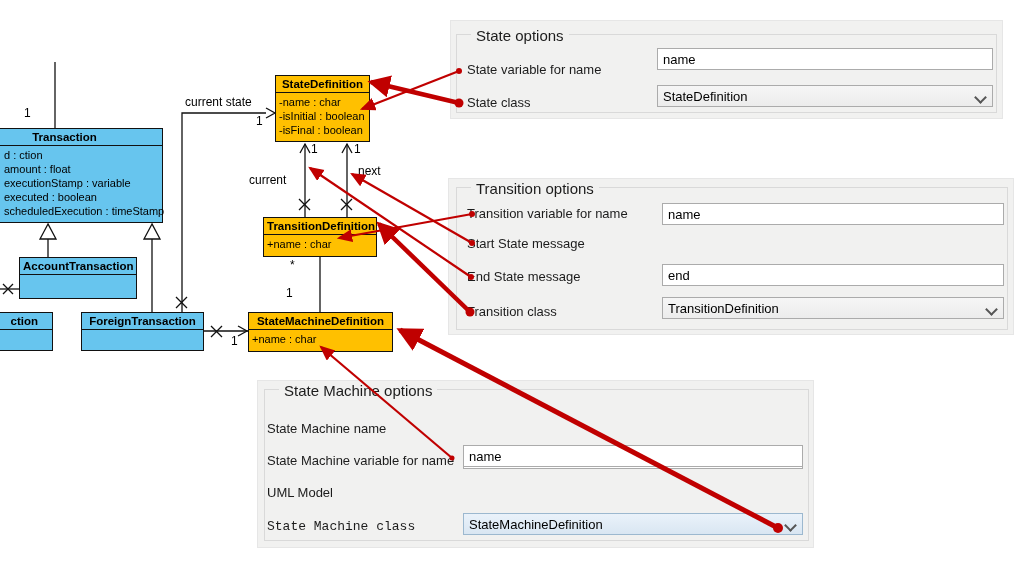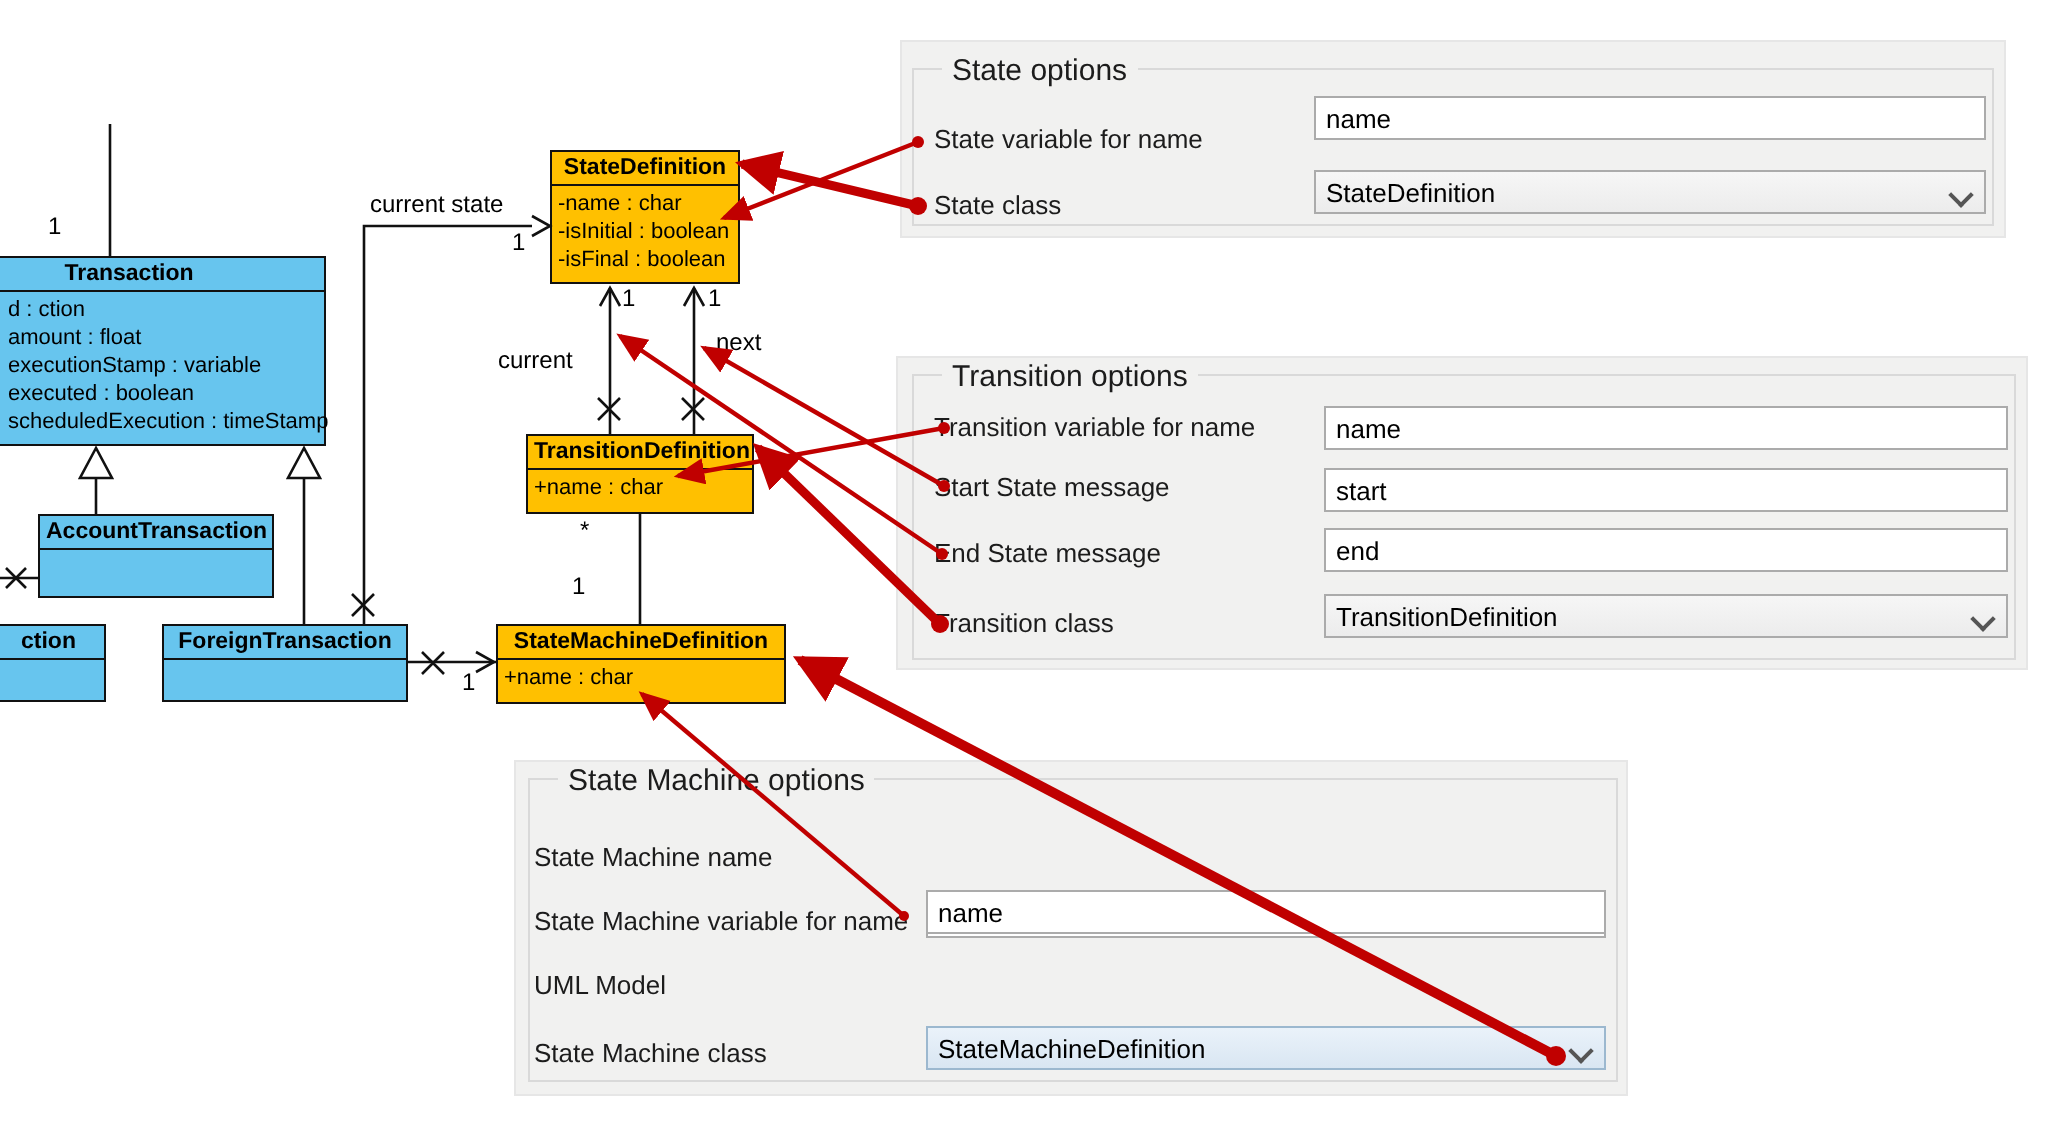--- a/index.html
+++ b/index.html
@@ -104,40 +104,39 @@
   </div>
 
   <div class="panel" style="left:448px;top:178px;width:566px;height:157px;">
     <div class="gbox" style="left:7px;top:8px;width:552px;height:143px;">
       <span class="legend">Transition options</span>
     </div>
   </div>
   <div class="flabel" style="left:467px;top:206px;">Transition variable for name</div>
   <input class="tinput" style="left: 662px; top: 203px; width: 342px;" value="name">
   <div class="flabel" style="left:467px;top:236px;">Start State message</div>
-  <input class="tinput" style="left: 662px; top: 234px; width: 342px;" value="start">
   <div class="flabel" style="left:467px;top:269px;">End State message</div>
   <input class="tinput" style="left: 662px; top: 264px; width: 342px;" value="end">
   <div class="flabel" style="left:467px;top:304px;">Transition class</div>
   <div class="dropdown" style="left:662px;top:297px;width:342px;">
     <span class="dd-text">TransitionDefinition</span>
     <span class="chev"></span>
   </div>
 
   <div class="panel" style="left:257px;top:380px;width:557px;height:168px;">
     <div class="gbox" style="left:6px;top:8px;width:545px;height:152px;">
       <span class="legend">State Machine options</span>
     </div>
   </div>
   <div class="flabel" style="left:267px;top:421px;">State Machine name</div>
   <input class="tinput" style="left: 463px; top: 407px; width: 340px; margin-top: 40px;" value="State Machine">
   <div class="flabel" style="left:267px;top:453px;">State Machine variable for name</div>
   <input class="tinput" style="left: 463px; top: 445px; width: 340px;" value="name">
   <div class="flabel" style="left:267px;top:485px;">UML Model</div>
-  <div class="flabel" style="left:267px;top:519px;">State Machine class</div>
+  <div class="flabel" style="left:267px;top:519px;font-family:Liberation Mono, monospace;">State Machine class</div>
   <div class="dropdown bluehl" style="left:463px;top:513px;width:340px;">
     <span class="dd-text">StateMachineDefinition</span>
     <span class="chev"></span>
   </div>
 
   <svg width="1023" height="563" viewBox="0 0 1023 563">
     <defs>
       <marker id="ah-thin" markerWidth="7" markerHeight="7" refX="6" refY="3" orient="auto">
         <path d="M0,0 L7,3 L0,6 z" fill="#C00000"></path>
       </marker>

